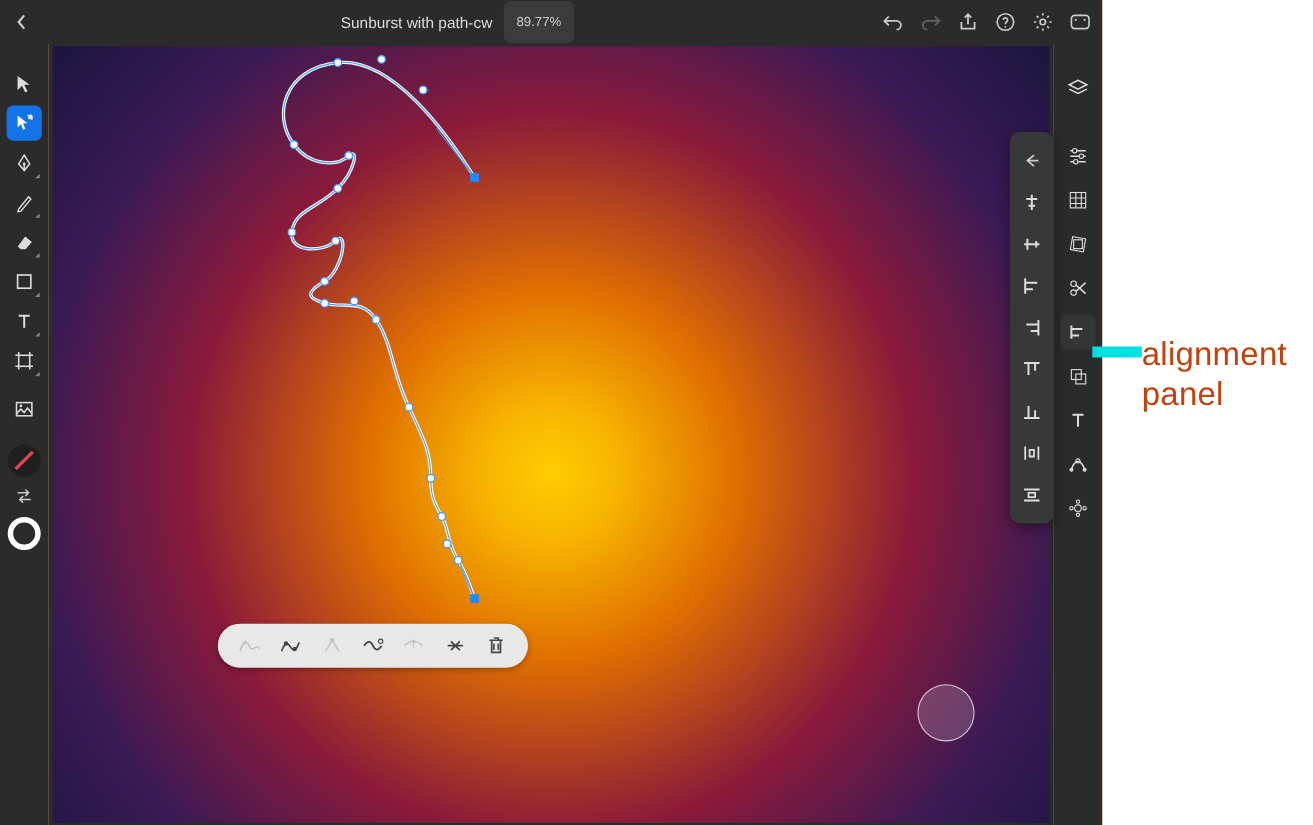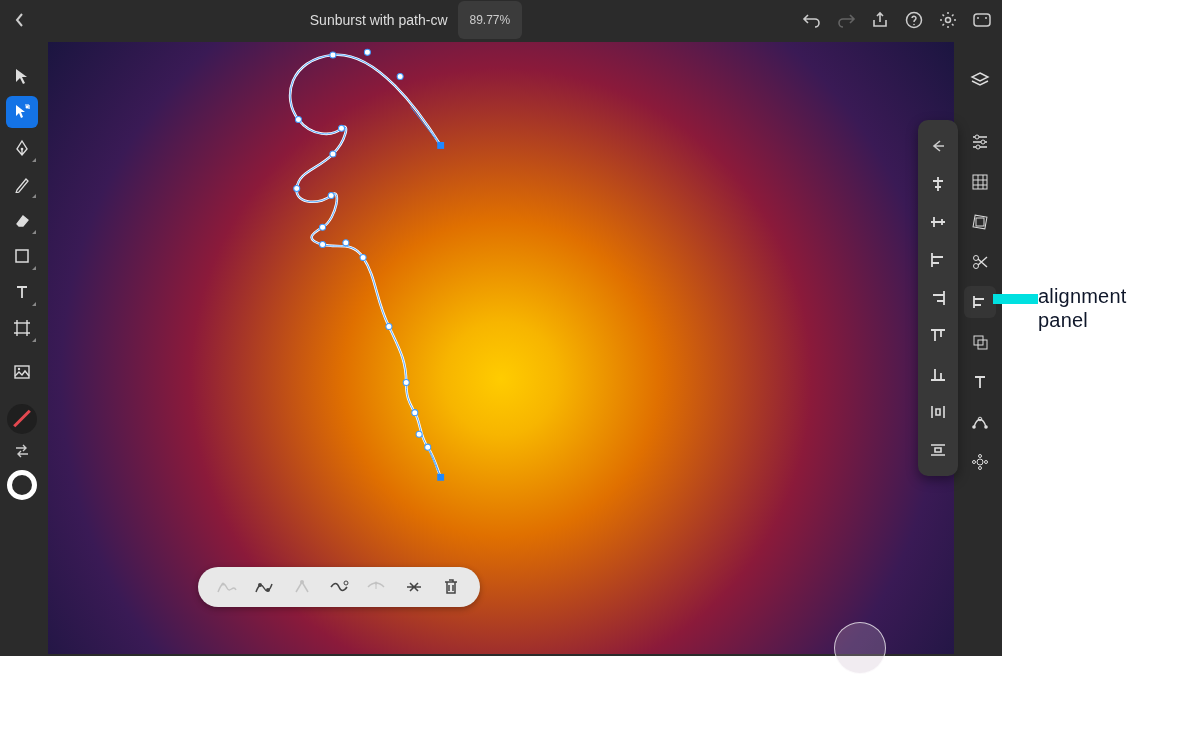--- a/index.html
+++ b/index.html
@@ -7,21 +7,21 @@
     font-family: -apple-system, BlinkMacSystemFont, "Segoe UI", sans-serif;
     background: #fff;
     width: 1194px;
     height: 750px;
     overflow: hidden;
     position: relative;
   }
   .app {
     position: absolute;
     left: 0; top: 0;
-    width: 1002px; height: 656px;
+    width: 1002px; height: 750px;
     background: #fdba74;
     display: flex;
     flex-direction: column;
   }
   
   .topbar {
     height: 40px;
     background: #2b2b2b;
     display: flex;
     align-items: center;
@@ -131,23 +131,23 @@
     padding:8px 0;
     display:flex;flex-direction:column;align-items:center;gap:2px;
     box-shadow:0 4px 12px rgba(0,0,0,0.4);
   }
   .align-panel .ap-btn{
     width:30px;height:36px;display:flex;align-items:center;justify-content:center;color:#d8d8d8;cursor:pointer;
   }
   
   .annotation{
     position:absolute;
-    left:1038px; top:284px;
-    font-size: 20px;
-    color:#0f172a;
+    left:1038px; top:305px;
+    font-size: 30px;
+    color:#c2410c;
     line-height:1.2;
     letter-spacing:0.2px;
   }
   .annotation .line{
     position:absolute;
     left:-45px; top:10px;
     width:45px;height:10px;
     background:#00e0e0;
   }
   svg { display:block; }

